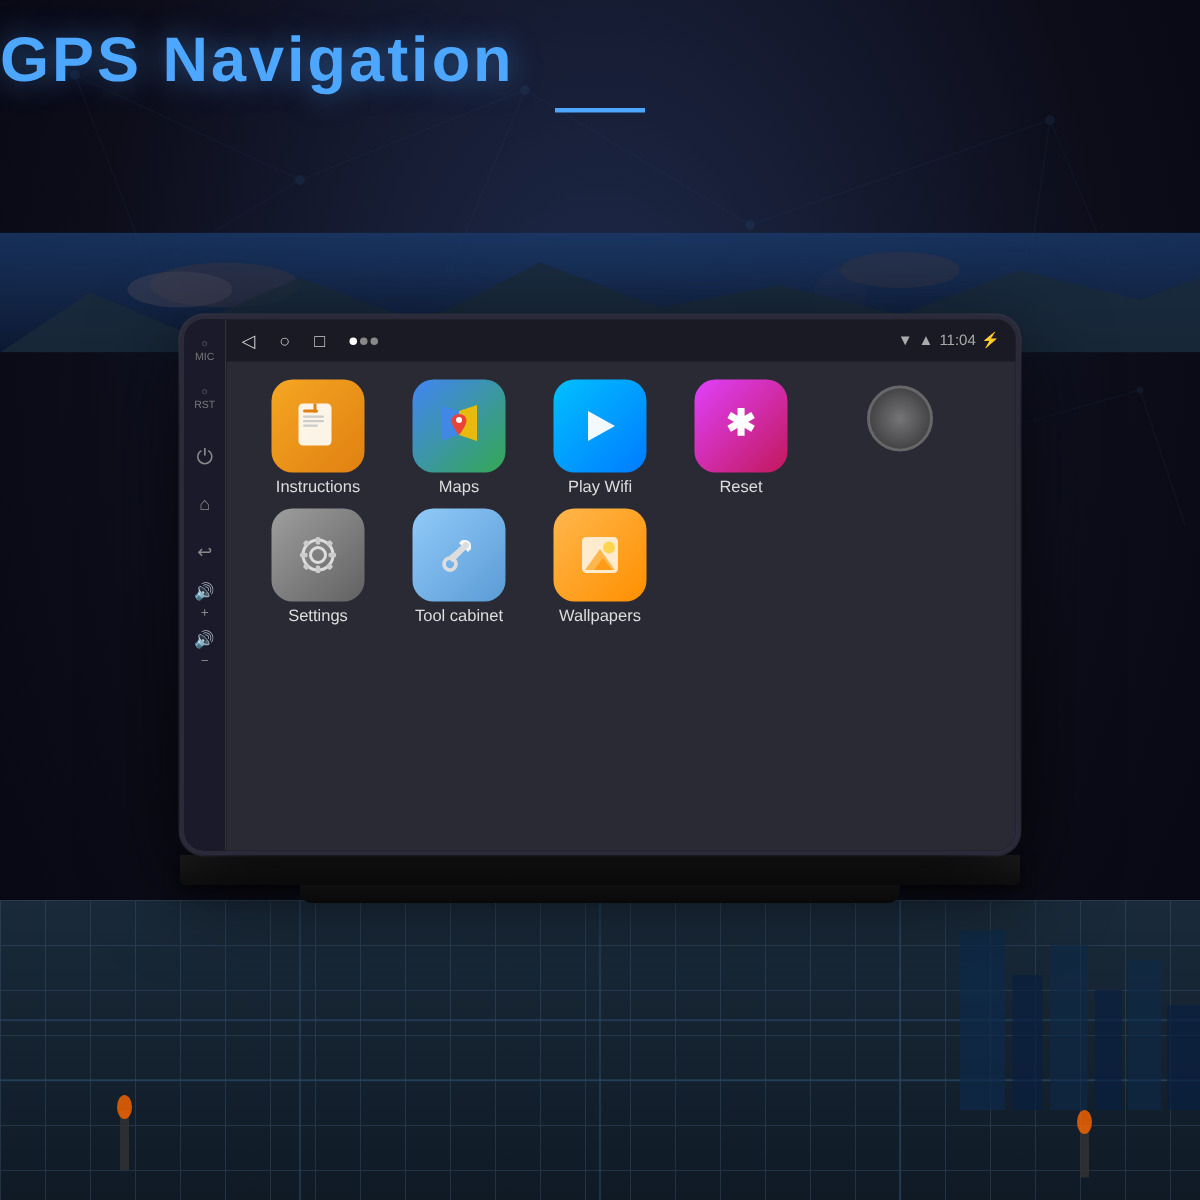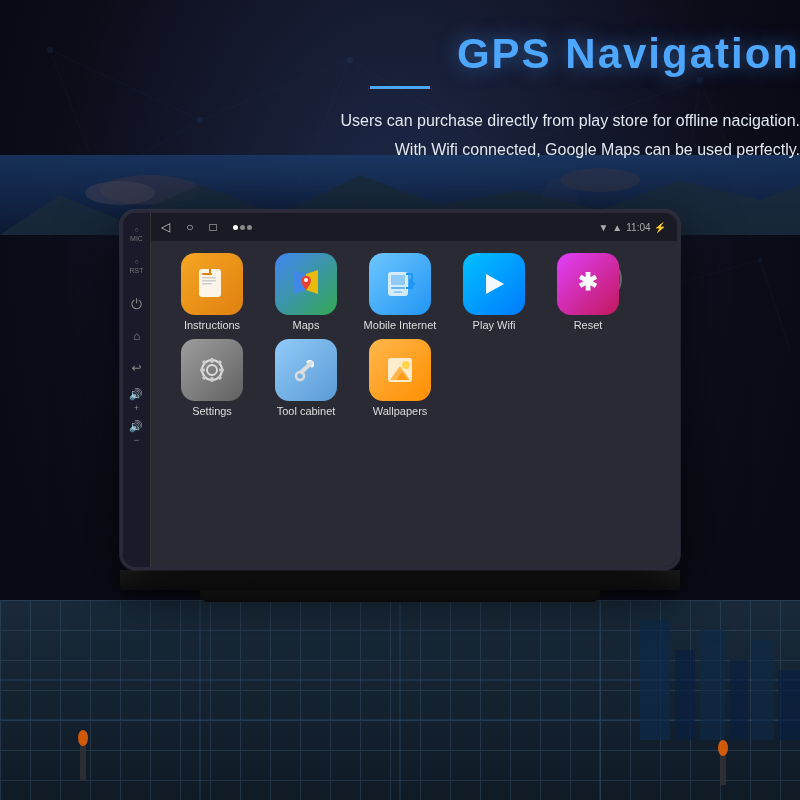--- a/index.html
+++ b/index.html
@@ -16,22 +16,22 @@
     .bg {
       position: absolute;
       inset: 0;
       background: radial-gradient(ellipse at 50% 30%, #1e2a4a 0%, #0d0d1a 60%, #050510 100%);
     }
 
     
     .header {
       position: relative;
       z-index: 10;
-      text-align: right;
-      padding-top: 30px;
+      text-align: left;
+      padding-top: 16px;
     }
 
     .title {
       font-size: 42px;
       font-weight: bold;
       color: #4da6ff;
       letter-spacing: 2px;
       text-shadow: 0 0 20px rgba(77, 166, 255, 0.5);
     }
 
@@ -292,24 +292,20 @@
   <g transform="translate(130, 200) rotate(-15)" opacity="0.5" fill="#aaa">
     <rect x="0" y="3" width="40" height="5" rx="2"></rect>
     <polygon points="30,0 50,5 30,8"></polygon>
     <rect x="10" y="0" width="15" height="3" rx="1"></rect>
   </g>
 </svg>
 
 <div class="header">
   <h1 class="title">GPS Navigation</h1>
   <div class="title-underline"></div>
-  <p class="subtitle">
-    <span>Users can purchase directly from play store for offline nacigation.</span><br>
-    <span>With Wifi connected, Google Maps can be used perfectly.</span>
-  </p>
 </div>
 
 <div class="sky-scene">
   <svg width="800" height="80" viewBox="0 0 800 80">
     <defs>
       <linearGradient id="skyGrad" x1="0%" y1="0%" x2="0%" y2="100%">
         <stop offset="0%" style="stop-color:#1a3a6a;stop-opacity:0.8"></stop>
         <stop offset="100%" style="stop-color:#0d1a35;stop-opacity:0.9"></stop>
       </linearGradient>
     </defs>
@@ -400,33 +396,20 @@
                 <polygon points="6,4 6,28 18,24 30,28 30,4 18,8" fill="#34a853" opacity="0.8"></polygon>
                 <polygon points="6,4 18,8 18,24 6,28" fill="#4285f4" opacity="0.9"></polygon>
                 <polygon points="18,8 30,4 30,28 18,24" fill="#fbbc04" opacity="0.9"></polygon>
                 <path d="M18 10 C15 10 13 12 13 14.5 C13 18 18 24 18 24 C18 24 23 18 23 14.5 C23 12 21 10 18 10Z" fill="#ea4335"></path>
                 <circle cx="18" cy="14" r="2" fill="#fff"></circle>
               </svg>
             </div>
             <span class="app-label">Maps</span>
           </div>
           <div class="app-item">
-            <div class="app-icon icon-mobile-internet">
-              <svg width="36" height="36" viewBox="0 0 36 36">
-                <rect x="6" y="6" width="20" height="24" rx="3" fill="#e3f2fd" opacity="0.9"></rect>
-                <rect x="9" y="9" width="14" height="10" rx="1" fill="#90caf9"></rect>
-                <rect x="9" y="21" width="14" height="2" rx="1" fill="#64b5f6"></rect>
-                <rect x="12" y="25" width="8" height="2" rx="1" fill="#90caf9"></rect>
-                <path d="M24 8 L30 8 L30 22 L24 22" fill="none" stroke="#2196f3" stroke-width="2"></path>
-                <polygon points="27,12 34,18 27,24" fill="#2196f3"></polygon>
-              </svg>
-            </div>
-            <span class="app-label">Mobile Internet</span>
-          </div>
-          <div class="app-item">
             <div class="app-icon icon-play-store">
               <svg width="36" height="36" viewBox="0 0 36 36">
                 <polygon points="10,8 28,18 10,28" fill="#fff" opacity="0.95"></polygon>
               </svg>
             </div>
             <span class="app-label">Play Wifi</span>
           </div>
           <div class="app-item">
             <div class="app-icon icon-reset">
               <svg width="36" height="36" viewBox="0 0 36 36">

